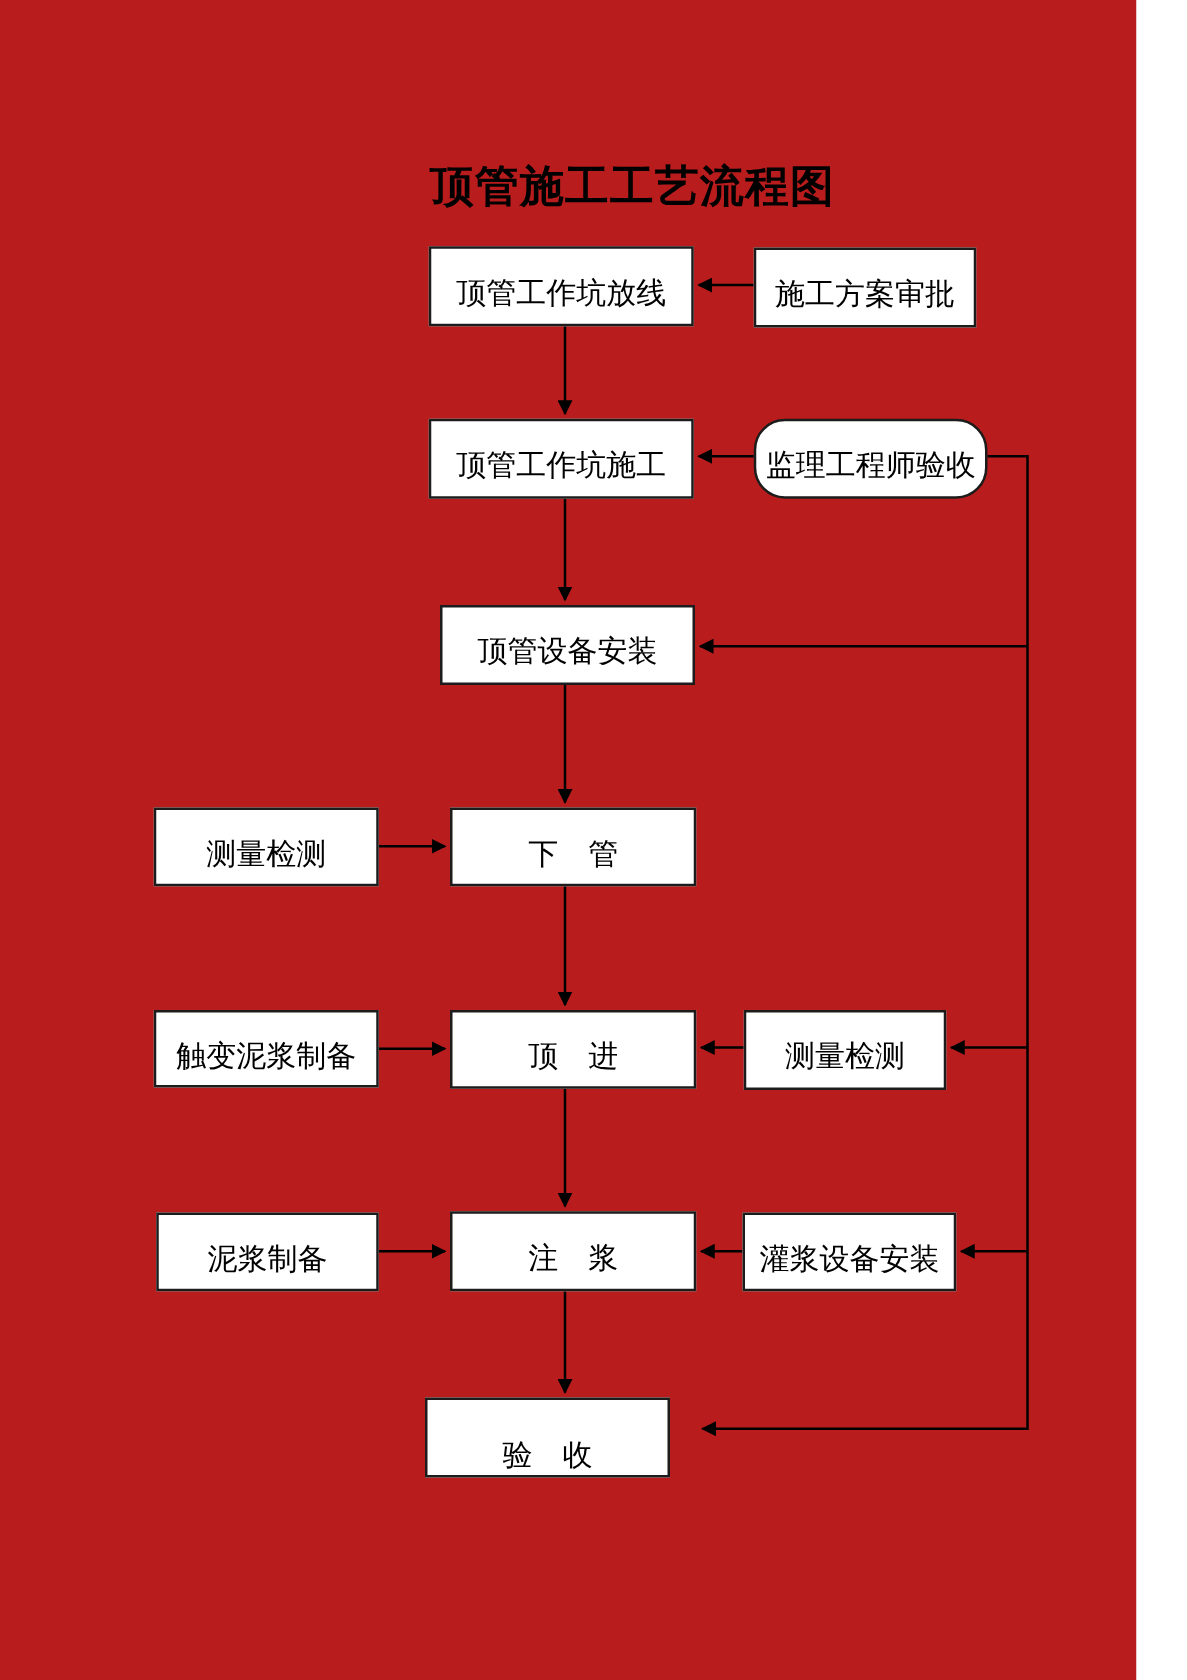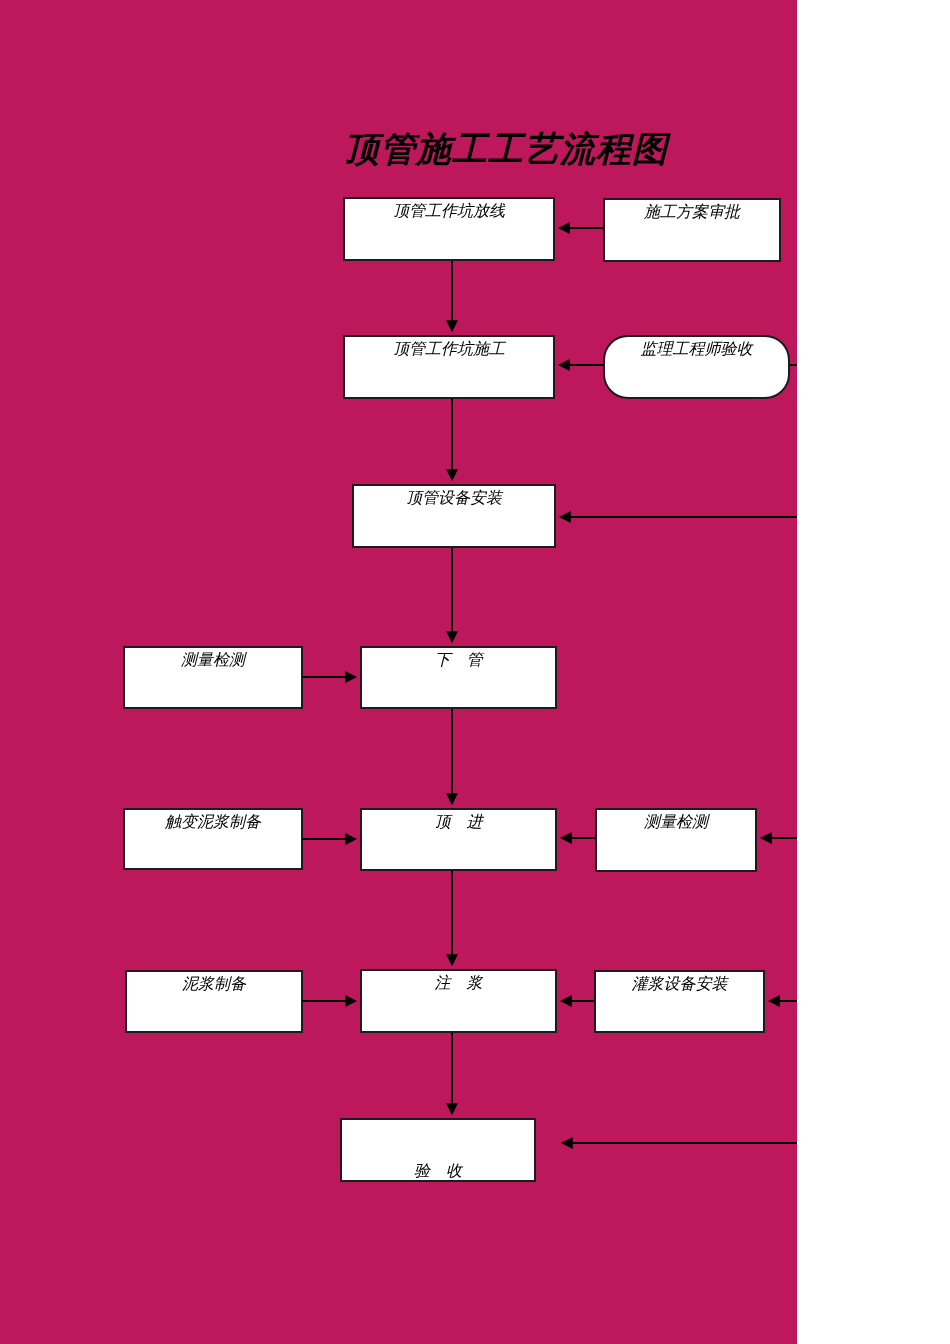--- a/index.html
+++ b/index.html
@@ -8,46 +8,45 @@
     background: #ffffff;
   }
   body {
     width: 950px;
     height: 1344px;
     font-family: "Liberation Serif", serif;
     color: #000000;
   }
   .page {
     position: relative;
-    width: 797px;
+    width: 909px;
     height: 1344px;
-    background: #be185d;
+    background: #b91c1c;
     overflow: hidden;
-    font-style: italic;
   }
   .diagram-title {
     position: absolute;
     left: 344px;
     top: 126px;
     font-size: 35px;
     font-weight: bold;
     letter-spacing: 1px;
     white-space: nowrap;
     font-family: "Liberation Serif", "DejaVu Serif", serif;
   }
   .node {
     position: absolute;
     box-sizing: border-box;
     border: 2px solid #1c1c1c;
     background: #ffffff;
     display: flex;
     justify-content: center;
     align-items: flex-start;
-    padding-top: 2px;
-    font-size: 16px;
+    padding-top: 22px;
+    font-size: 24px;
     line-height: 1.2;
     white-space: nowrap;
   }
   .connectors {
     position: absolute;
     left: 0;
     top: 0;
     width: 950px;
     height: 1344px;
     pointer-events: none;

